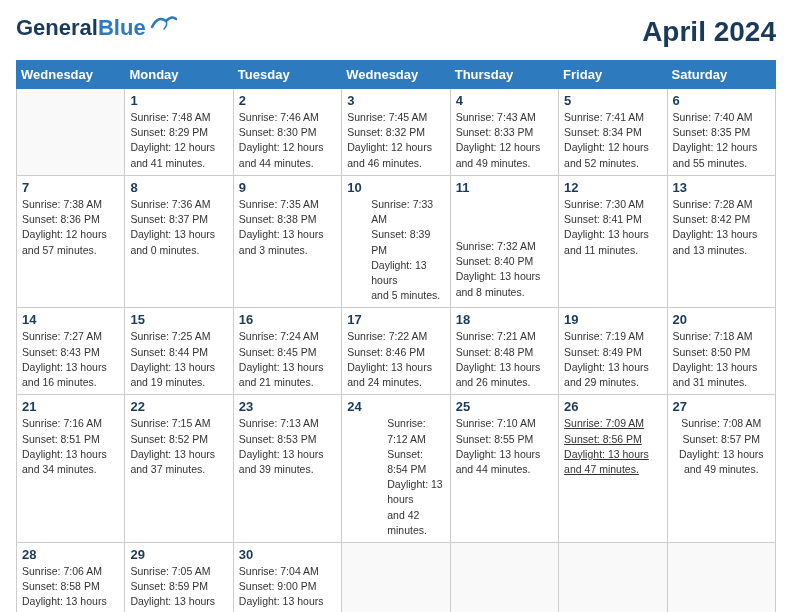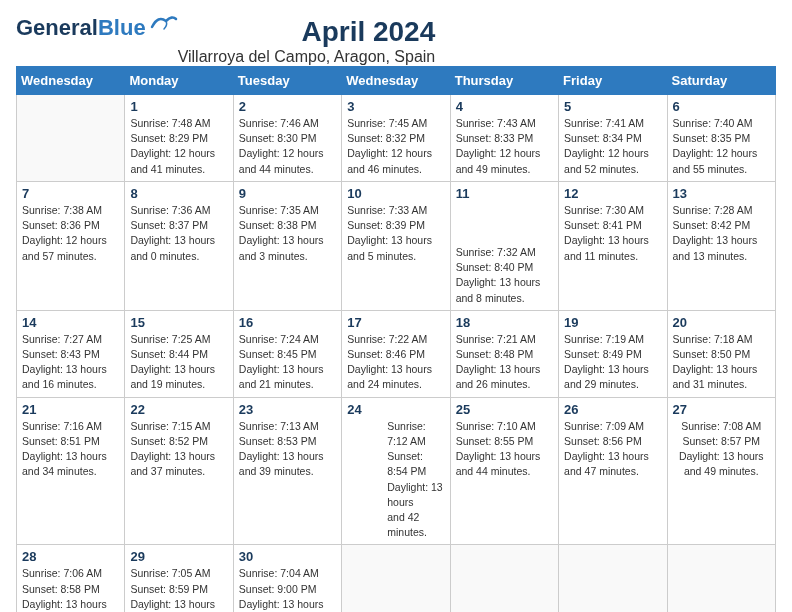--- a/index.html
+++ b/index.html
@@ -5,21 +5,23 @@
     * { box-sizing: border-box; margin: 0; padding: 0; }
     body {
       font-family: Arial, sans-serif;
       background: #fff;
       width: 792px;
       min-height: 612px;
       padding: 16px;
     }
     .header {
       display: flex;
+      justify-content: space-between;
       align-items: flex-start;
+      margin-bottom: 12px;
     }
     .logo {
       display: flex;
       flex-direction: column;
       align-items: flex-start;
     }
     .logo-text {
       font-size: 22px;
       font-weight: bold;
       color: #1a3a5c;
@@ -88,21 +90,20 @@
         <span style="color:#1a3a5c;">General</span><span class="blue">Blue</span>
       </span>
       <svg width="28" height="20" viewBox="0 0 28 20" style="margin-left:4px; margin-top:-10px;">
         <path d="M2,14 Q8,2 16,8 Q22,2 26,6" stroke="#2e7abf" stroke-width="2.5" fill="none" stroke-linecap="round"></path>
         <path d="M16,8 Q18,12 14,16" stroke="#2e7abf" stroke-width="1.5" fill="none" stroke-linecap="round"></path>
       </svg>
     </div>
   </div>
   <div class="title-block">
     <h1>April 2024</h1>
-    <h2>Villarroya del Campo, Aragon, Spain</h2>
   </div>
 </div>
 
 <table class="calendar">
   <thead>
     <tr>
     <th>Wednesday</th>
         <th>Monday</th>
         <th>Tuesday</th>
         <th>Wednesday</th>
@@ -174,21 +175,21 @@
         </td>
         <td>
           <span class="day-number">9</span>
           <div class="day-info" style="white-space: pre-line;">Sunrise: 7:35 AM
 Sunset: 8:38 PM
 Daylight: 13 hours
 and 3 minutes.</div>
         </td>
         <td>
           <span class="day-number">10</span>
-          <div class="day-info" style="white-space: pre-line;">Sunrise: 7:33 AM
+          <div class="day-info" style="white-space: pre-line; margin-left: 24px;">Sunrise: 7:33 AM
 Sunset: 8:39 PM
 Daylight: 13 hours
 and 5 minutes.</div>
         </td>
         <td>
           <span class="day-number">11</span>
           <div class="day-info" style="white-space: pre-line; margin-top: 44px;">Sunrise: 7:32 AM
 Sunset: 8:40 PM
 Daylight: 13 hours
 and 8 minutes.</div>
@@ -290,21 +291,21 @@
         </td>
         <td>
           <span class="day-number">25</span>
           <div class="day-info" style="white-space: pre-line;">Sunrise: 7:10 AM
 Sunset: 8:55 PM
 Daylight: 13 hours
 and 44 minutes.</div>
         </td>
         <td>
           <span class="day-number">26</span>
-          <div class="day-info" style="white-space: pre-line;">Sunrise: 7:09 AM
+          <div class="day-info" style="white-space: pre-line; text-decoration: underline;">Sunrise: 7:09 AM
 Sunset: 8:56 PM
 Daylight: 13 hours
 and 47 minutes.</div>
         </td>
         <td>
           <span class="day-number">27</span>
           <div class="day-info" style="white-space: pre-line; text-align: center;">Sunrise: 7:08 AM
 Sunset: 8:57 PM
 Daylight: 13 hours
 and 49 minutes.</div>

